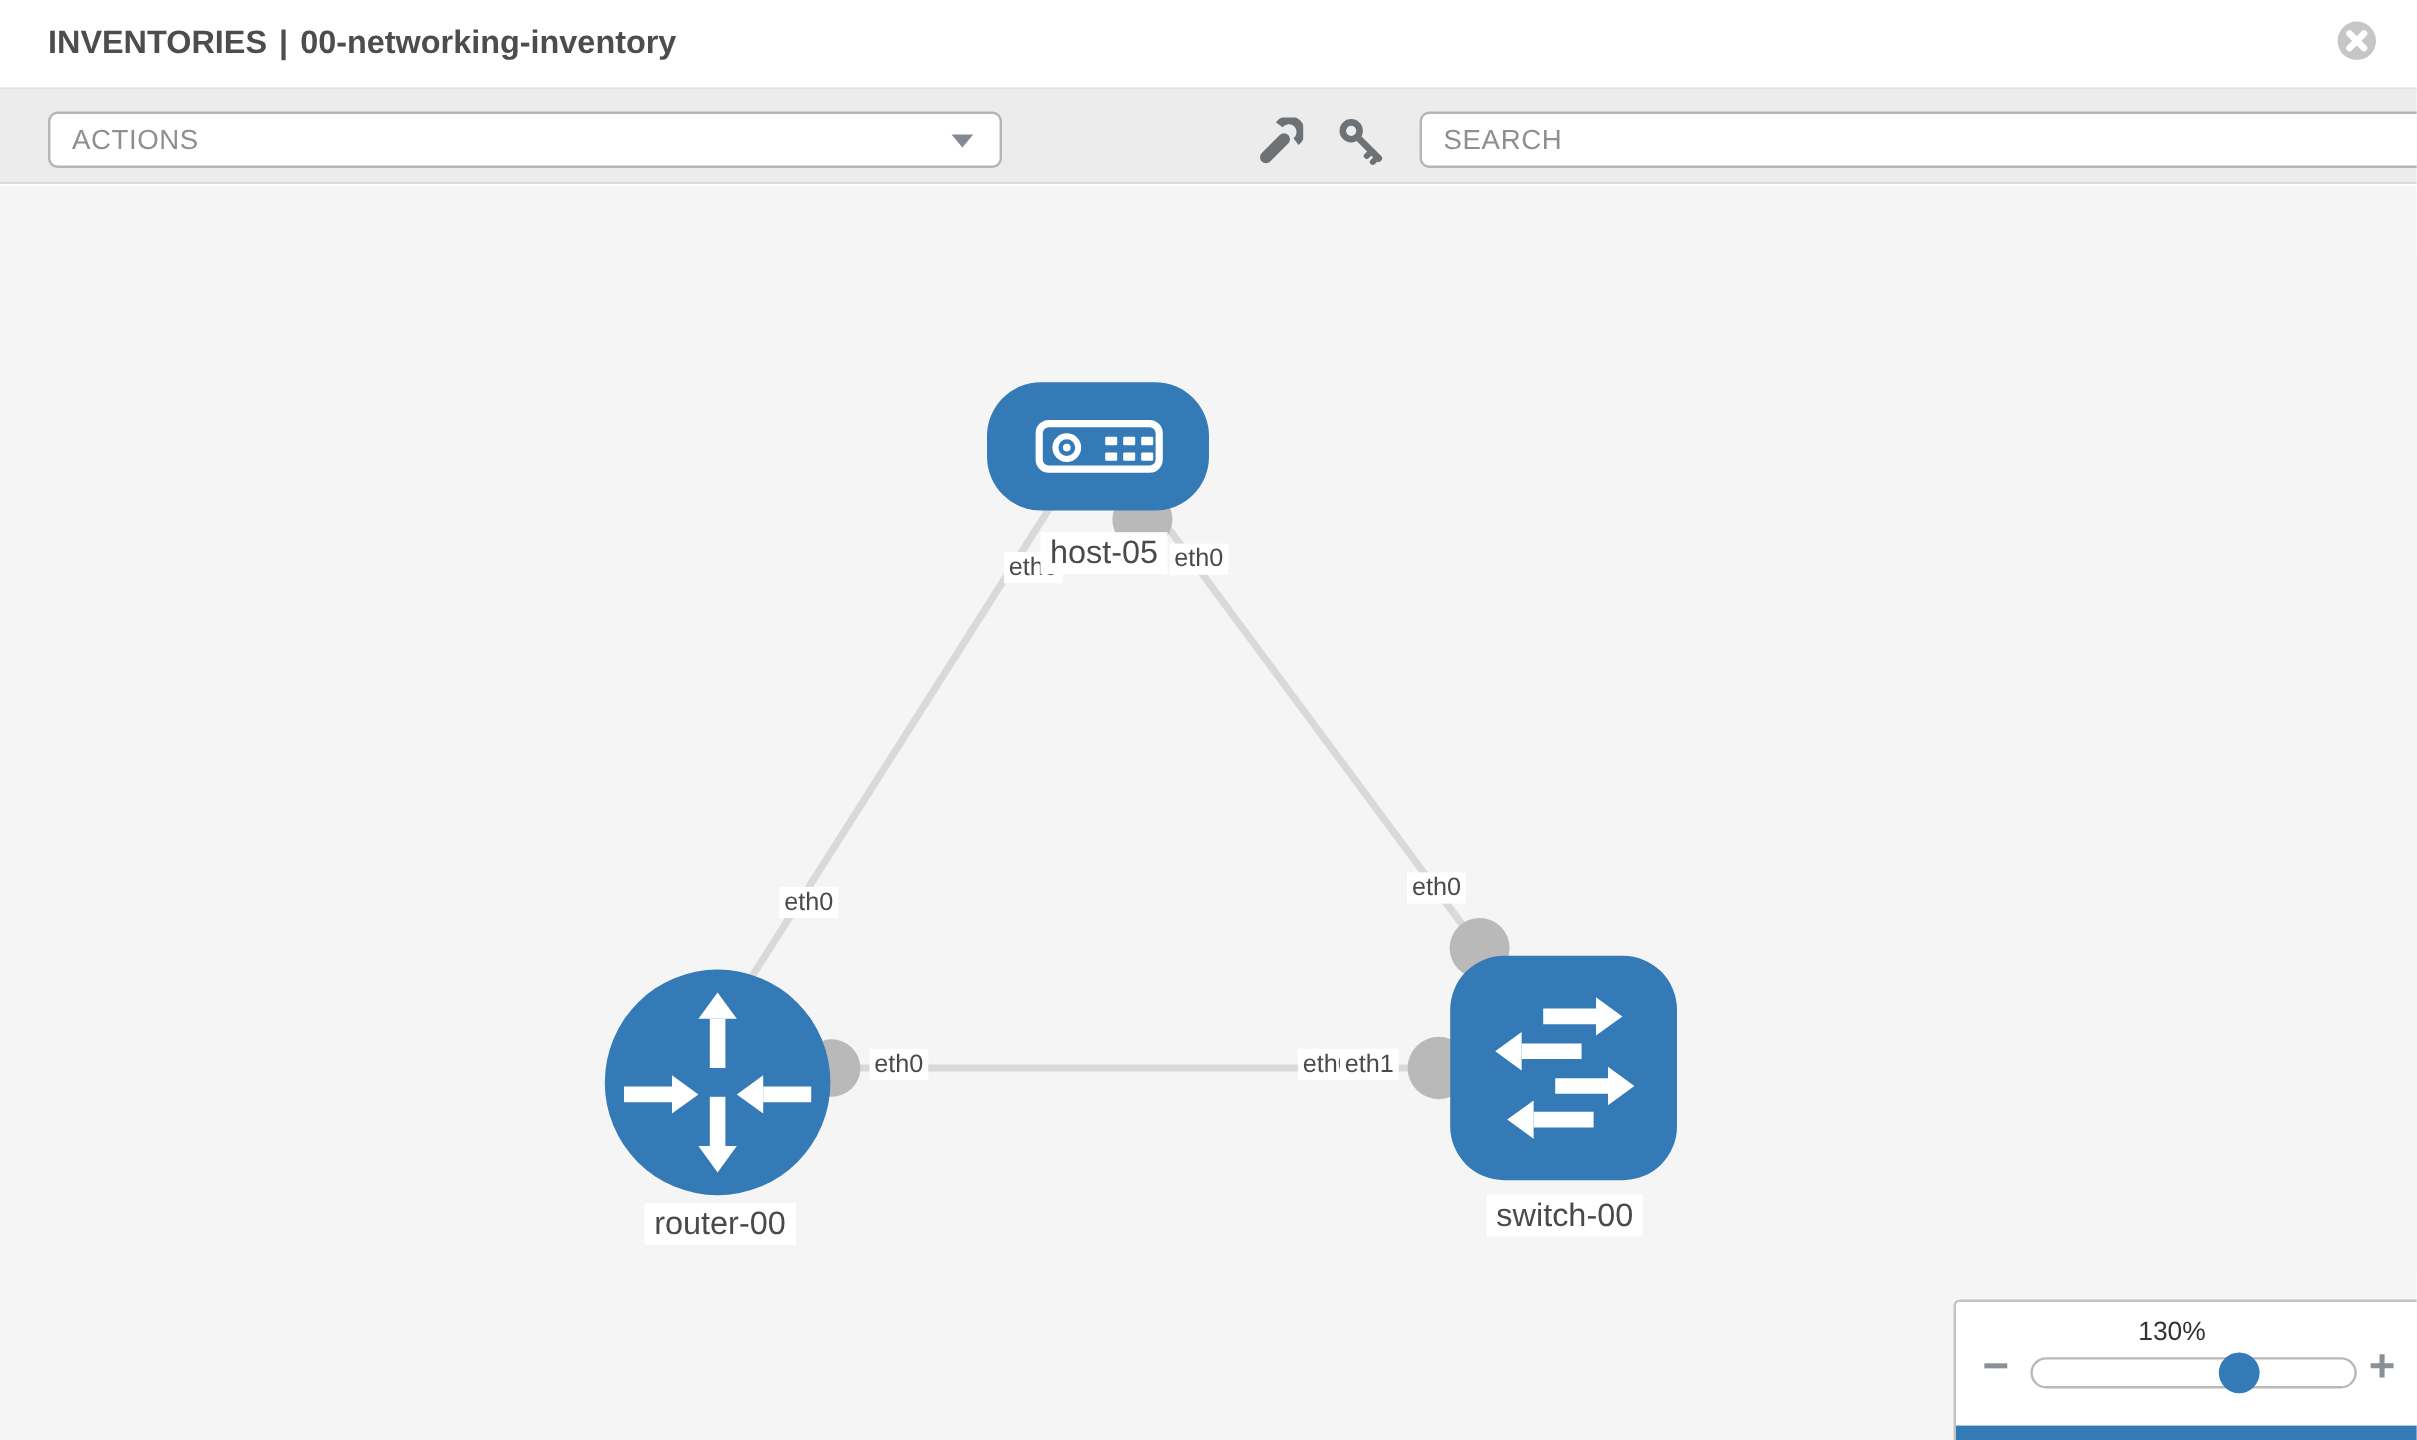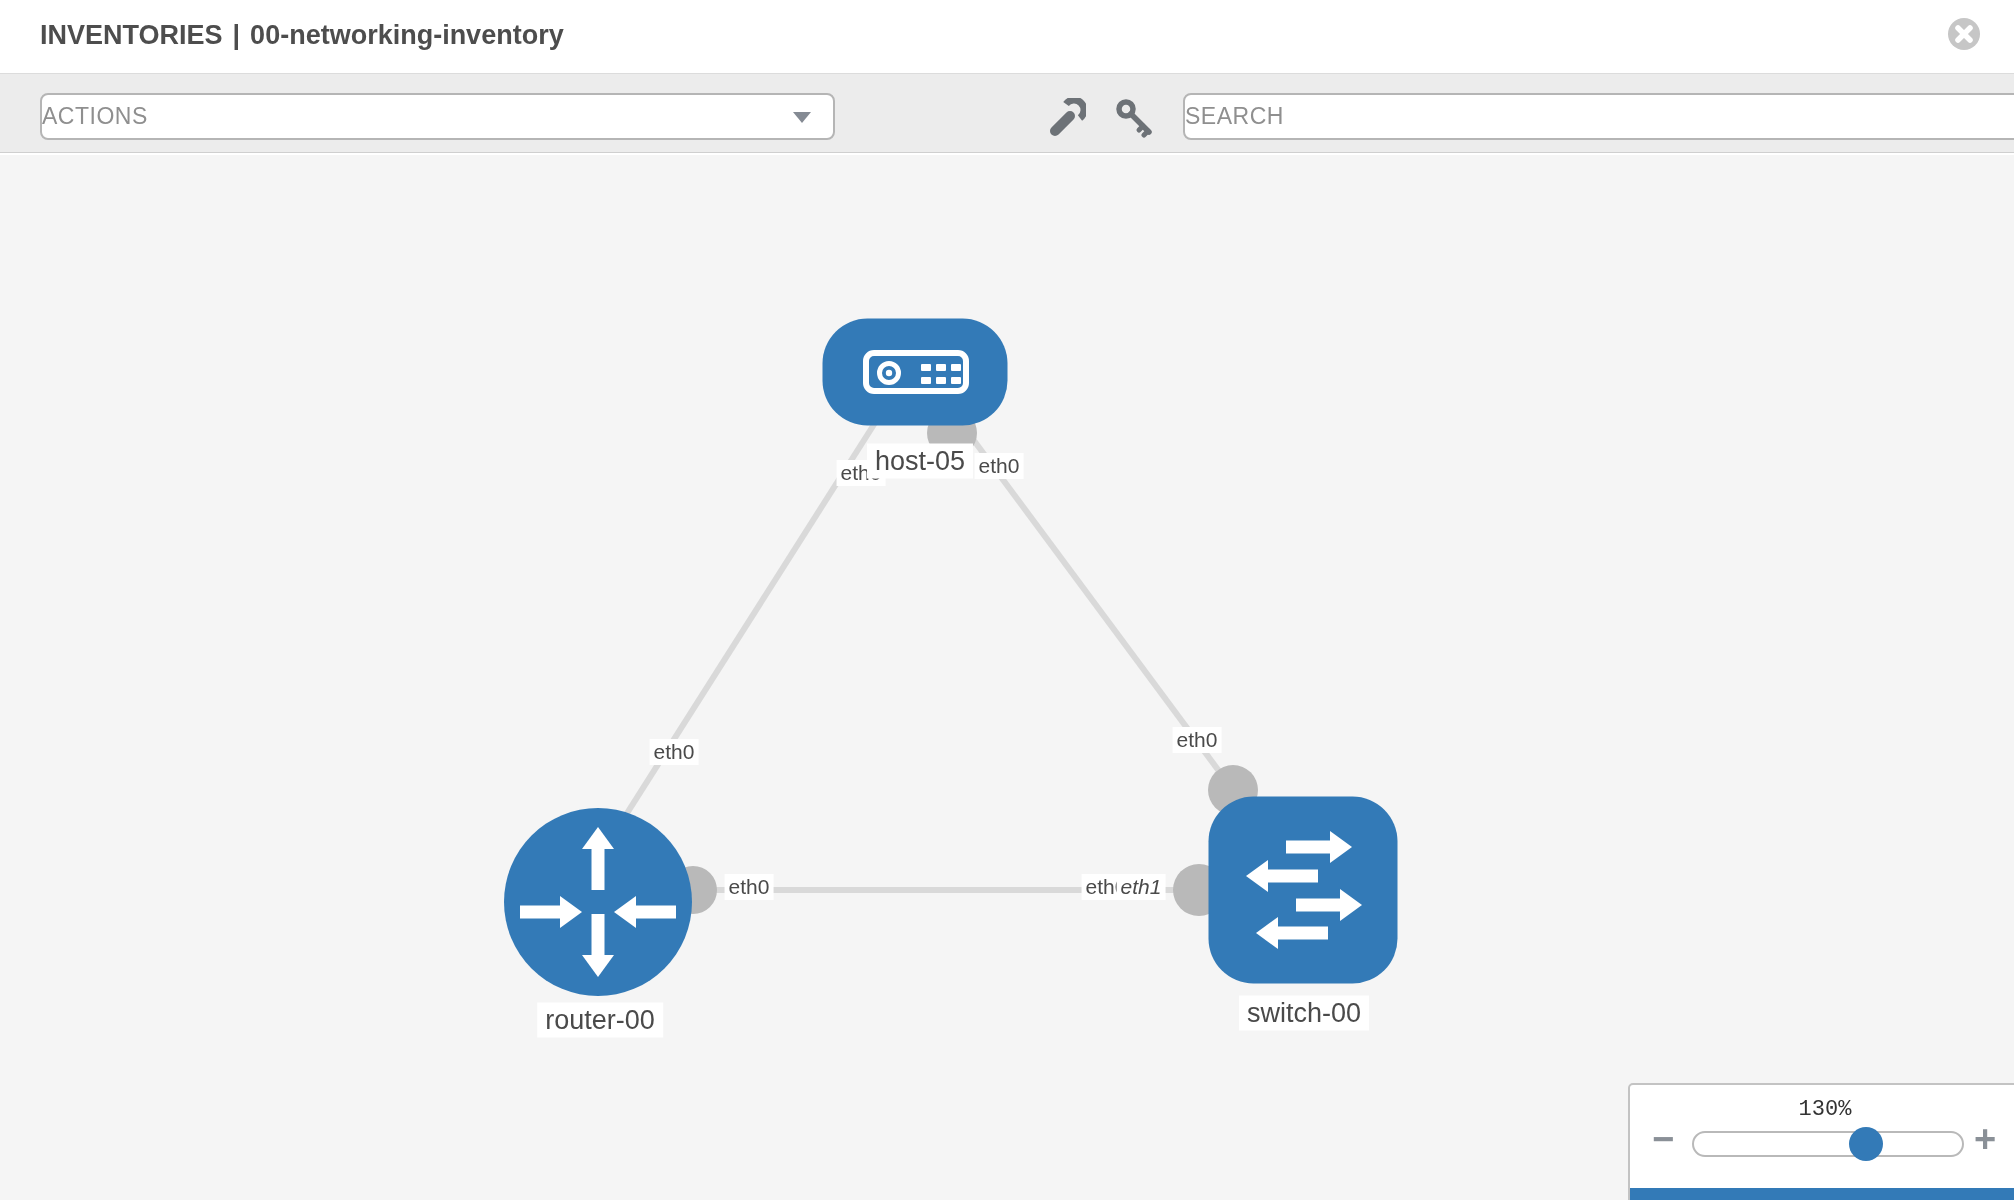--- a/index.html
+++ b/index.html
@@ -10,42 +10,42 @@
   .titlebar{position:absolute;left:0;top:0;width:100%;height:73px;background:#fff;}
   .page-title{position:absolute;left:40px;top:20px;font-size:27px;font-weight:700;color:#4d4d4d;}
   .page-title .sep{margin:0 10px;}
   .close-btn{position:absolute;right:33px;top:17px;width:34px;height:34px;cursor:pointer;}
 
   
   .toolbar{position:absolute;left:0;top:73px;width:100%;height:80px;background:#ececec;
     border-top:1px solid #dcdcdc;border-bottom:1px solid #cfcfcf;box-sizing:border-box;}
   .select-box{position:absolute;top:19px;height:47px;background:#fff;border:2px solid #b5b5b5;
     border-radius:8px;box-sizing:border-box;display:flex;align-items:center;cursor:pointer;}
-  .select-box .sel-text{font-size:23px;color:#8f8f8f;letter-spacing:.5px;}
+  .select-box .sel-text{margin-left:18px;font-size:23px;color:#8f8f8f;letter-spacing:.5px;}
   .actions-box{left:40px;width:795px;}
   .search-box{left:1183px;width:960px;}
   .caret{position:absolute;right:22px;top:50%;margin-top:-5px;width:0;height:0;
     border-left:9px solid transparent;border-right:9px solid transparent;border-top:11px solid #848a93;}
   .tool-icon{position:absolute;top:24px;width:40px;height:40px;cursor:pointer;}
   .wrench-pos{left:1046px;}
   .key-pos{left:1115px;}
 
   
   .canvas{position:absolute;left:0;top:155px;width:2014px;height:1045px;background:#f5f5f5;}
   #topo{position:absolute;left:0;top:0;}
   #label-layer{position:absolute;left:0;top:0;width:100%;height:100%;pointer-events:none;}
   .lbl{position:absolute;transform:translate(-50%,-50%);background:#fff;color:#4a4a4a;white-space:nowrap;}
   .lbl.node{font-size:27px;padding:2px 8px;}
   .lbl.iface{font-size:21px;padding:1px 4px;}
 
   
   .zoom-panel{position:absolute;left:1628px;top:928px;right:-4px;bottom:-4px;background:#fff;
     border:2px solid #c3c3c3;border-top-left-radius:5px;box-sizing:border-box;}
-  .zoom-value{position:absolute;left:195px;top:12px;transform:translateX(-50%);
-    font-size:22px;color:#333;font-family:Liberation Mono, monospace;}
+  .zoom-value{position:absolute;left:180px;top:12px;transform:translateX(-50%);
+    font-size:22px;color:#333;}
   .zoom-minus,.zoom-plus{position:absolute;top:36px;font-size:38px;font-weight:700;color:#8a9097;
     cursor:pointer;line-height:36px;}
   .zoom-minus{left:22px;}
   .zoom-plus{left:344px;}
   .zoom-track{position:absolute;left:62px;top:46px;width:268px;height:22px;background:#fff;
     border:2px solid #b9b9b9;border-radius:13px;cursor:pointer;}
   .zoom-knob{position:absolute;top:-6px;left:calc(64% - 17px);width:34px;height:34px;border-radius:50%;
     background:#337ab7;cursor:grab;}
   .panel-strip{position:absolute;left:0;right:0;bottom:0;height:14px;background:#337ab7;}
 </style>
@@ -140,21 +140,21 @@
           <polygon points="1256,933 1278,917 1278,949" fill="#fff"></polygon>
         </g>
       </svg>
     <div id="label-layer">
         <div class="lbl iface" style="left: 861px; top: 318px;">eth0</div>
         <div class="lbl iface" style="left: 999px; top: 311px;">eth0</div>
         <div class="lbl iface" style="left: 674px; top: 597px;">eth0</div>
         <div class="lbl iface" style="left: 1197px; top: 585px;">eth0</div>
         <div class="lbl iface" style="left: 749px; top: 732px;">eth0</div>
         <div class="lbl iface" style="left: 1106px; top: 732px;">eth0</div>
-        <div class="lbl iface" style="left: 1141px; top: 732px; font-style: italic;">eth1</div>
+        <div class="lbl iface" style="left: 1141px; top: 732px;">eth1</div>
         <div class="lbl node" style="left: 920px; top: 306px;">host-05</div>
         <div class="lbl node" style="left: 600px; top: 865px;">router-00</div>
         <div class="lbl node" style="left: 1304px; top: 858px; text-align: center;">switch-00</div>
       </div>
 
     <div class="zoom-panel">
       <div class="zoom-value">130%</div>
       <span class="zoom-minus">−</span>
       <div class="zoom-track">
         <div class="zoom-knob"></div>

